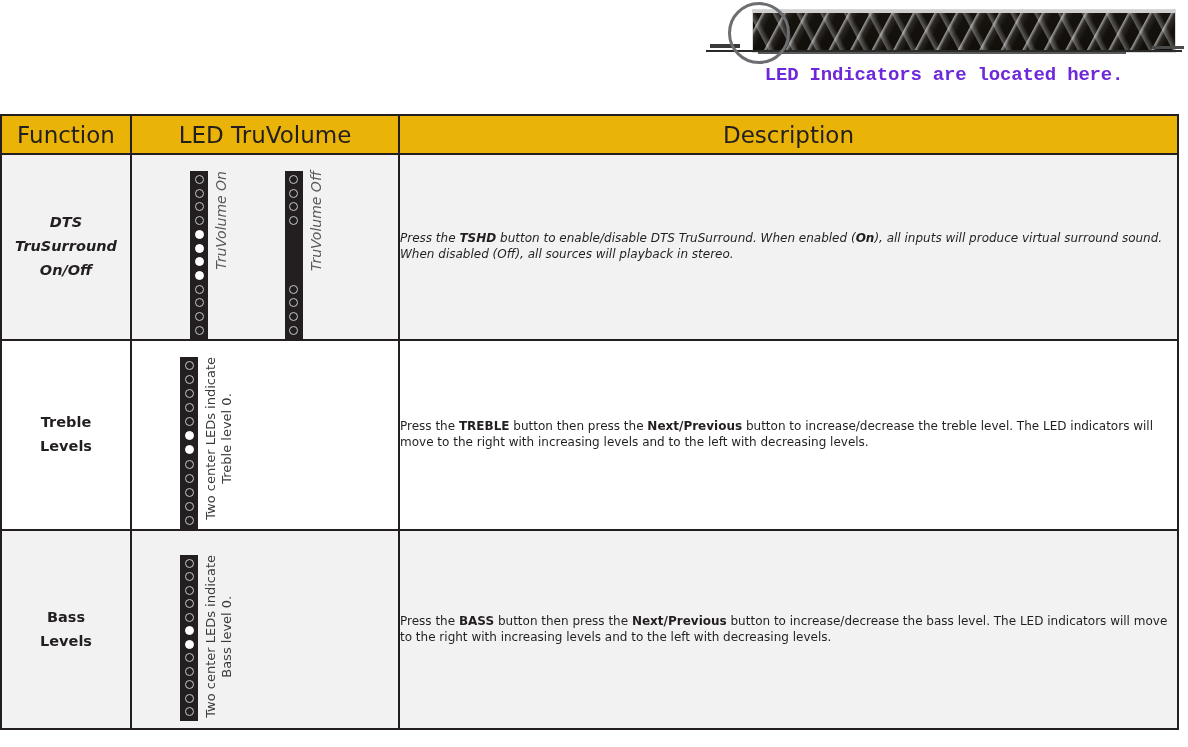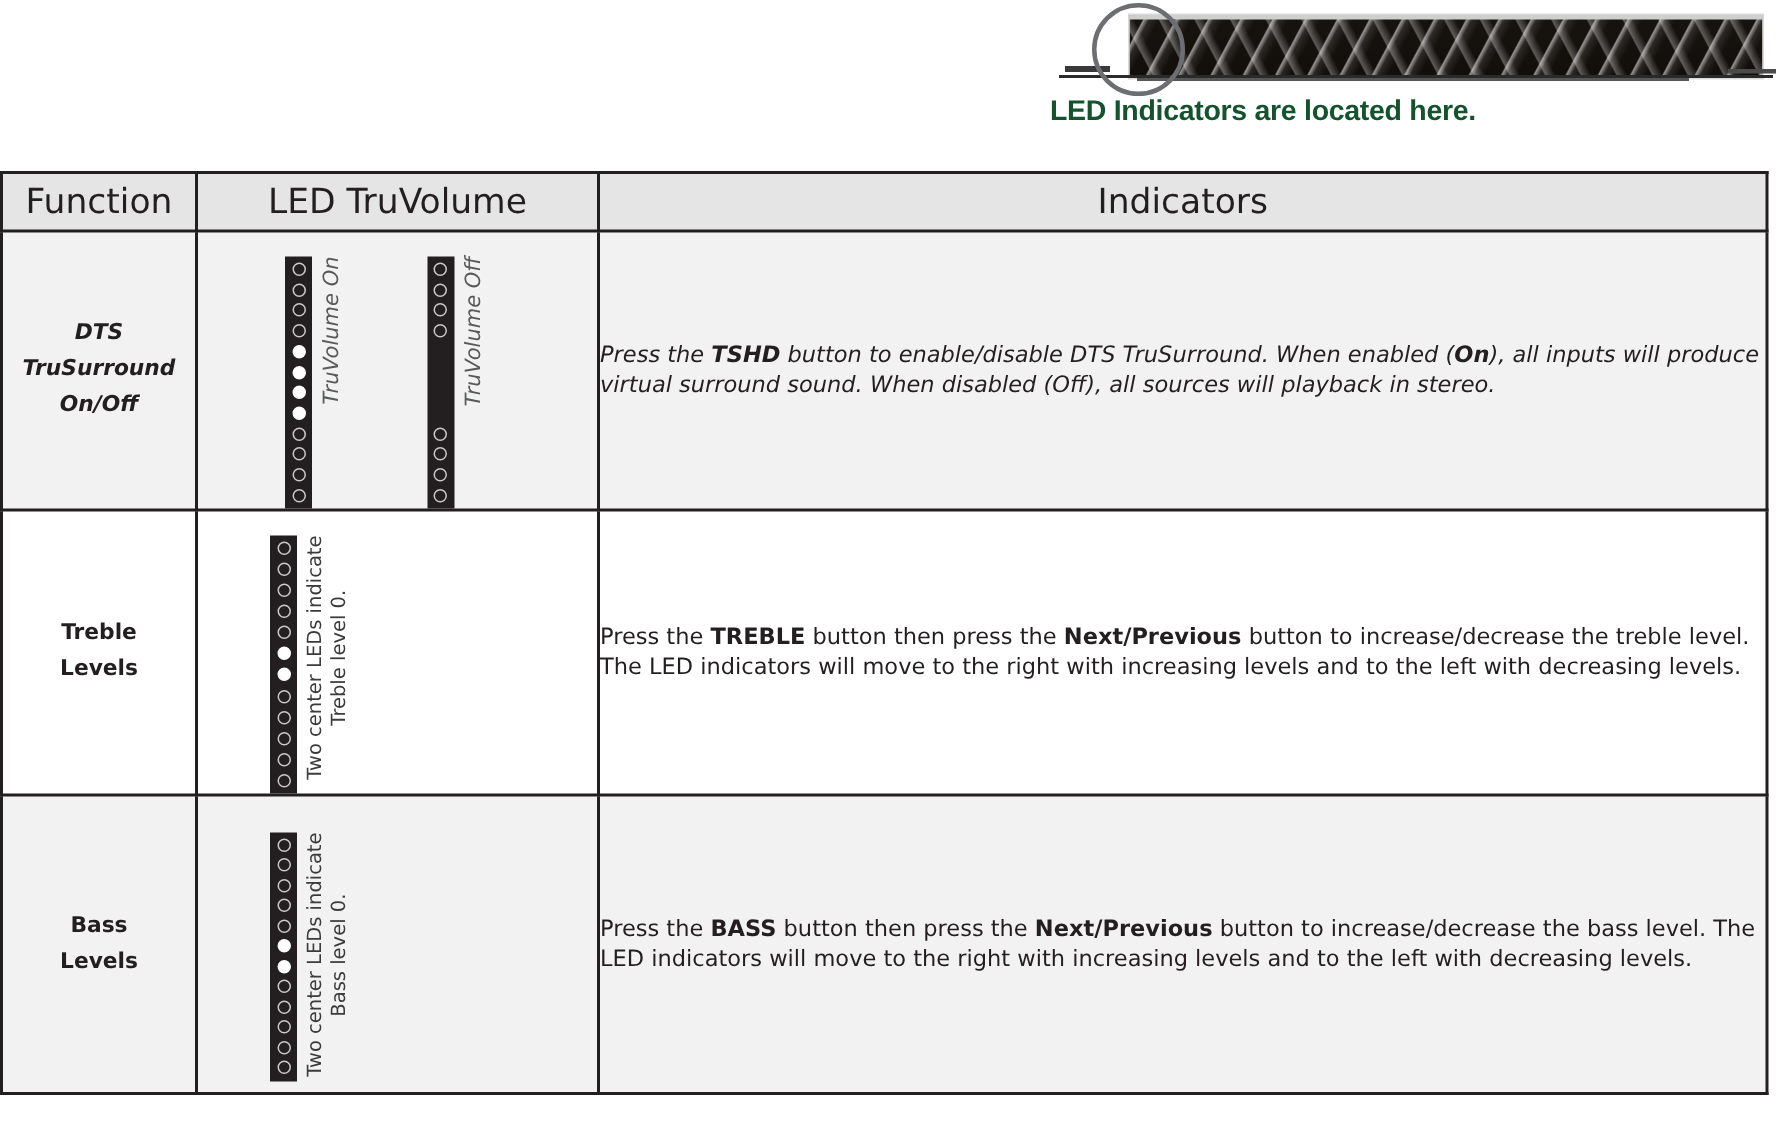--- a/index.html
+++ b/index.html
@@ -106,25 +106,25 @@
     border: 3px solid #6d6e71;
     border-radius: 50%;
     box-sizing: border-box;
     background: transparent;
   }
   .illus-caption {
     position: absolute;
     left: 0;
     top: 64px;
     width: 488px;
-    text-align: left;
-    font-family: Liberation Sans, sans-serif;
+    text-align: center;
+    font-family: Liberation Mono, monospace;
     font-weight: bold;
     font-size: 19px;
-    color: #14532d;
+    color: #6d28d9;
     letter-spacing: -0.2px;
   }
 
   
   .led-table {
     position: absolute;
     left: 0px;
     top: 114px;
     width: 1177px;
     border-collapse: collapse;
@@ -133,21 +133,21 @@
   .led-table th, .led-table td {
     border: 2px solid #231f20;
     padding: 0;
     vertical-align: middle;
   }
   .col-function { width: 130px; }
   .col-behavior { width: 268px; }
   .col-desc     { width: 779px; }
 
   thead th {
-    background: #e5e5e5;
+    background: #eab308;
     font-weight: normal;
     font-size: 23px;
     text-align: center;
     height: 37px;
     color: #231f20;
     font-family: "DejaVu Sans", "Liberation Sans", sans-serif;
   }
 
   tbody tr.row-shaded td { background: #f2f2f2; }
   tbody tr.row-plain  td { background: #ffffff; }
@@ -220,21 +220,21 @@
     font-family: "DejaVu Sans", "Liberation Sans", sans-serif;
     margin-left: 5px;
     line-height: 1.25;
     white-space: pre-line;
     text-align: center;
   }
   .vlabel.dark { color: #3b3b3d; }
 
   .desc-cell {
     padding: 0 16px 0 18px;
-    font-size: 15px;
+    font-size: 12px;
     line-height: 1.33;
     color: #231f20;
     font-family: "DejaVu Sans", "Liberation Sans", sans-serif;
   }
   .desc-cell b { font-weight: bold; }
 </style>
 </head>
 <body>
 
 <div class="illustration">
@@ -251,21 +251,21 @@
 <table class="led-table">
   <colgroup>
     <col class="col-function">
     <col class="col-behavior">
     <col class="col-desc">
   </colgroup>
   <thead>
     <tr>
       <th>Function</th>
       <th>LED TruVolume</th>
-      <th>Indicators</th>
+      <th>Description</th>
     </tr>
   </thead>
   <tbody id="table-body">
       <tr class="row-shaded" style="height: 174px; font-style: italic;">
         <td class="fn-cell">DTS<br>TruSurround<br>On/Off</td>
         <td class="behavior-cell">
           <div class="behavior-inner two-up">
             <div class="led-group">
               <div class="led-strip" style="height: 168px;">
                 <span class="led off"></span>

